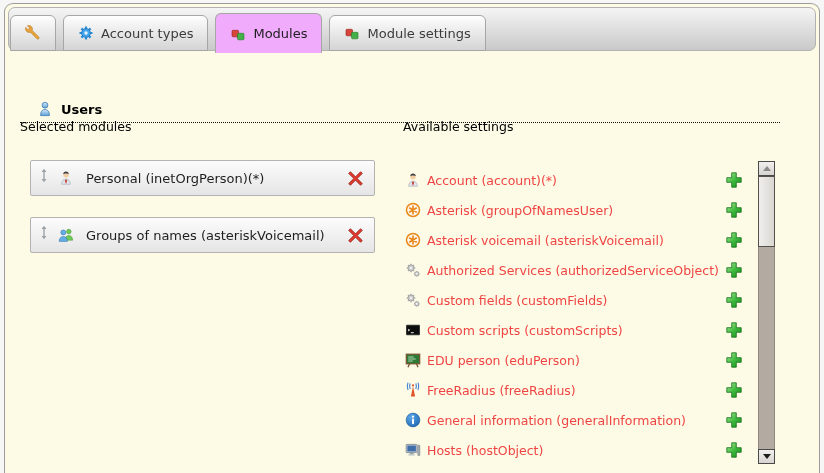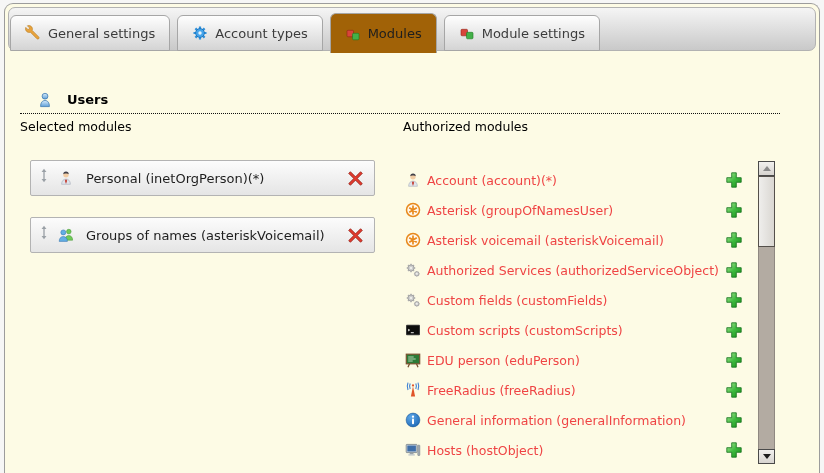--- a/index.html
+++ b/index.html
@@ -14,32 +14,32 @@
   
   .tabstrip{position:absolute;left:3px;right:3px;top:3px;height:42px;
     background:linear-gradient(#f5f5f5,#c9c9c9);
     border:1px solid #b2b2b2;border-radius:7px;z-index:1;}
   .tabs{position:absolute;left:5px;top:9px;height:40px;display:flex;
     align-items:flex-end;gap:7px;z-index:2;}
   .tab{box-sizing:border-box;height:36px;margin-bottom:2px;display:flex;
     align-items:center;gap:7px;padding:0 14px;cursor:pointer;white-space:nowrap;
     background:linear-gradient(#fefefe,#d4d4d4);border:1px solid #a6a6a6;
     border-radius:6px 6px 0 0;font-size:13px;color:#3c3c3c;}
-  .tab.active{height:40px;margin-bottom:0;background:#a16207;border-bottom:none;color:#1e1e1e;}
+  .tab.active{height:40px;margin-bottom:0;background:#f0abfc;border-bottom:none;color:#1e1e1e;}
 
   .icon{display:inline-flex;align-items:center;justify-content:center;flex:0 0 auto;}
   .icon svg{display:block;}
   .i16 svg{width:16px;height:16px;}
   .i18 svg{width:18px;height:18px;}
   .i17 svg{width:17px;height:17px;}
   .imove svg{width:10px;height:15px;}
 
   
-  .section-header{position:absolute;left:15px;top:88px;width:760px;
-    display:flex;gap:14px;padding:0 0 5px 17px;box-sizing:border-box;
+  .section-header{position:absolute;left:15px;top:97px;width:760px;
+    display:flex;align-items:center;gap:8px;padding:0 0 5px 17px;box-sizing:border-box;
     border-bottom:1px dotted #111;}
   .section-title{font-size:13px;font-weight:bold;color:#000;}
 
   .col-label{position:absolute;top:115px;font-size:12.5px;color:#000000;}
   .col-label.left{left:15px;}
   .col-label.right{left:398px;}
 
   
   .sel-list{position:absolute;left:25px;top:156px;width:345px;display:flex;
     flex-direction:column;gap:21px;}
@@ -81,21 +81,20 @@
     <div class="tabstrip"></div>
 
     <div class="tabs">
 
         <div class="tab">
           <span class="icon i16">
             <svg viewBox="0 0 16 16">
               <path d="M13.7 11.9 7.2 5.4c.5-1.3.2-2.8-.8-3.8C5.3.5 3.7.2 2.4.8l2.3 2.3-1.6 1.6L.8 2.4C.2 3.7.5 5.3 1.6 6.4c1 1 2.5 1.3 3.8.8l6.5 6.5c.5.5 1.3.5 1.8 0s.5-1.3 0-1.8z" fill="#e8a33d" stroke="#b3791c" stroke-width="0.6"></path>
             </svg>
           </span>
-          <span>General settings</span>
         </div>
 
         <div class="tab">
           <span class="icon i16">
             <svg viewBox="0 0 16 16">
               <g stroke="#2f8fd8" stroke-width="2.2">
                 <path d="M8 1.5v13M1.5 8h13M3.4 3.4l9.2 9.2M3.4 12.6l9.2-9.2"></path>
               </g>
               <circle cx="8" cy="8" r="4.4" fill="#45a5ec" stroke="#1b6fb5" stroke-width="0.8"></circle>
               <circle cx="8" cy="8" r="1.7" fill="#e8f4fd"></circle>
@@ -135,21 +134,21 @@
               </linearGradient>
             </defs>
             <circle cx="8" cy="4.2" r="2.9" fill="url(#gu)" stroke="#3e7ab2" stroke-width="0.8"></circle>
             <path d="M3.6 14.6c0-4.2 1.9-6.1 4.4-6.1s4.4 1.9 4.4 6.1z" fill="url(#gu)" stroke="#3e7ab2" stroke-width="0.8"></path>
           </svg>
         </span>
       <span class="section-title">Users</span>
     </div>
 
     <div class="col-label left">Selected modules</div>
-    <div class="col-label right">Authorized modules</div>
+    <div class="col-label right">Available settings</div>
 
     <div class="sel-list">
 
         <div class="sel-item">
           <span class="icon imove">
             <svg viewBox="0 0 10 16">
               <path d="M5 .8l2.6 3.4H2.4z" fill="#9aa0a6"></path>
               <rect x="4.3" y="4.2" width="1.4" height="7.6" fill="#9aa0a6"></rect>
               <path d="M5 15.2l2.6-3.4H2.4z" fill="#9aa0a6"></path>
             </svg>

